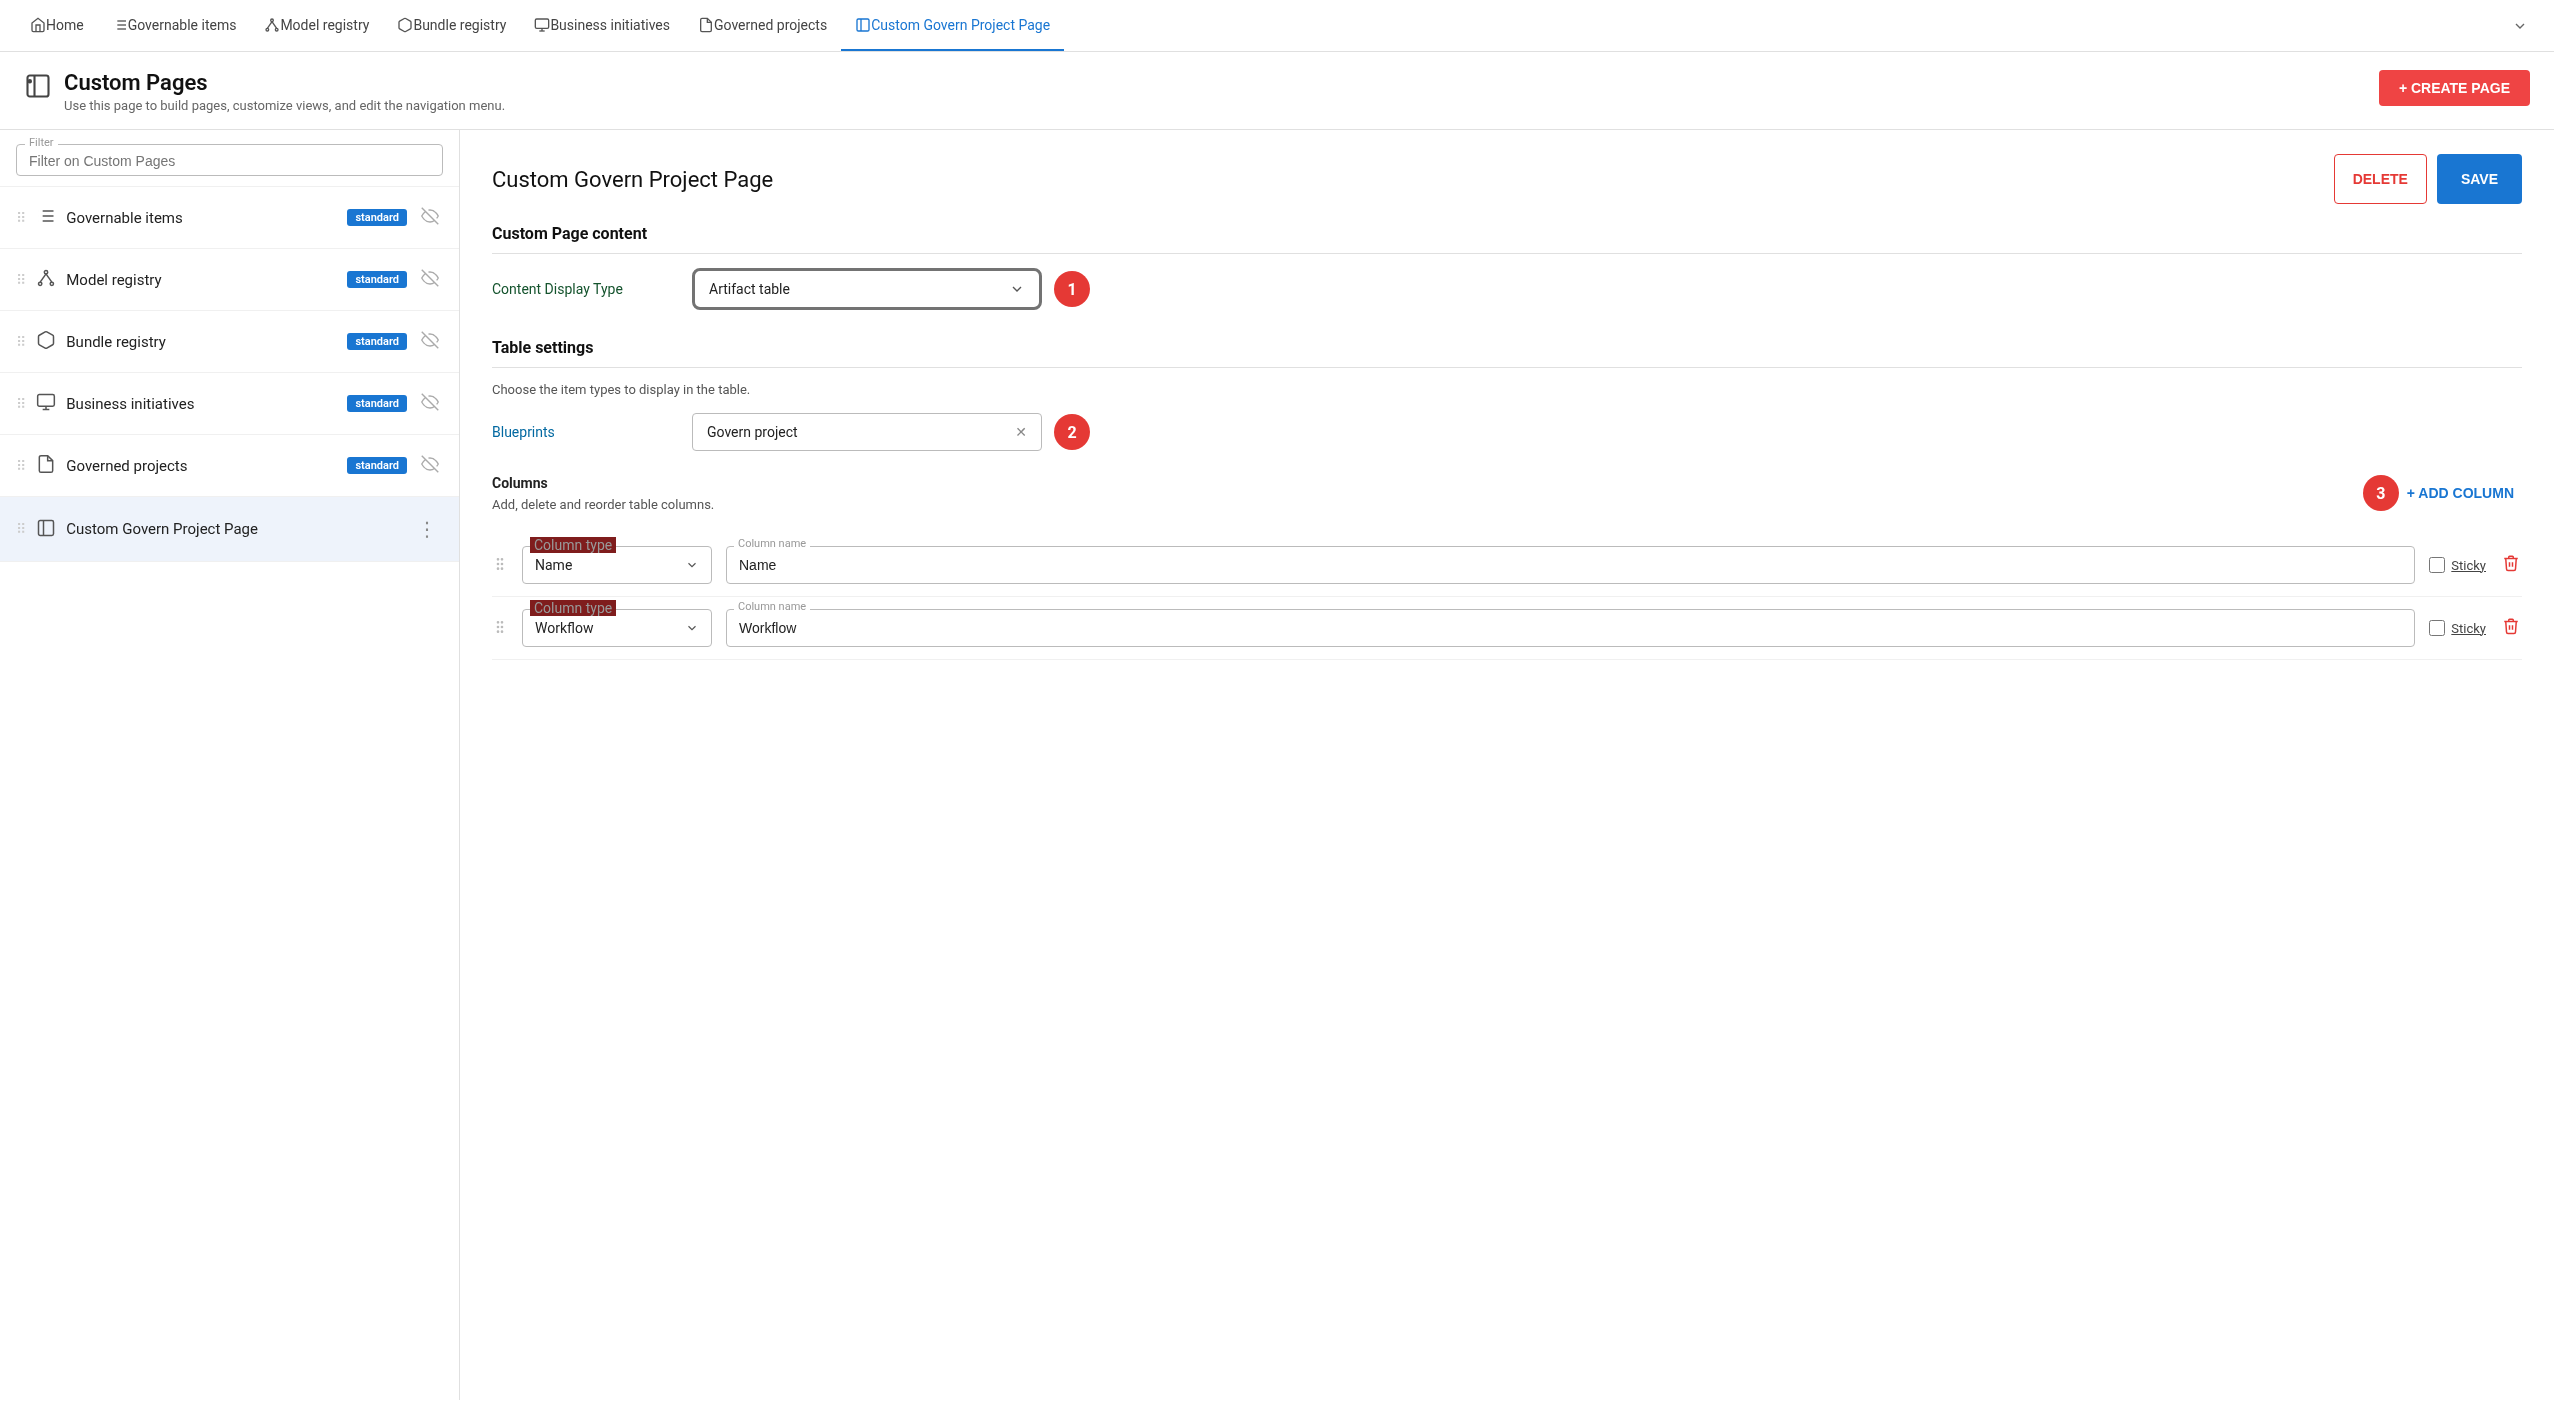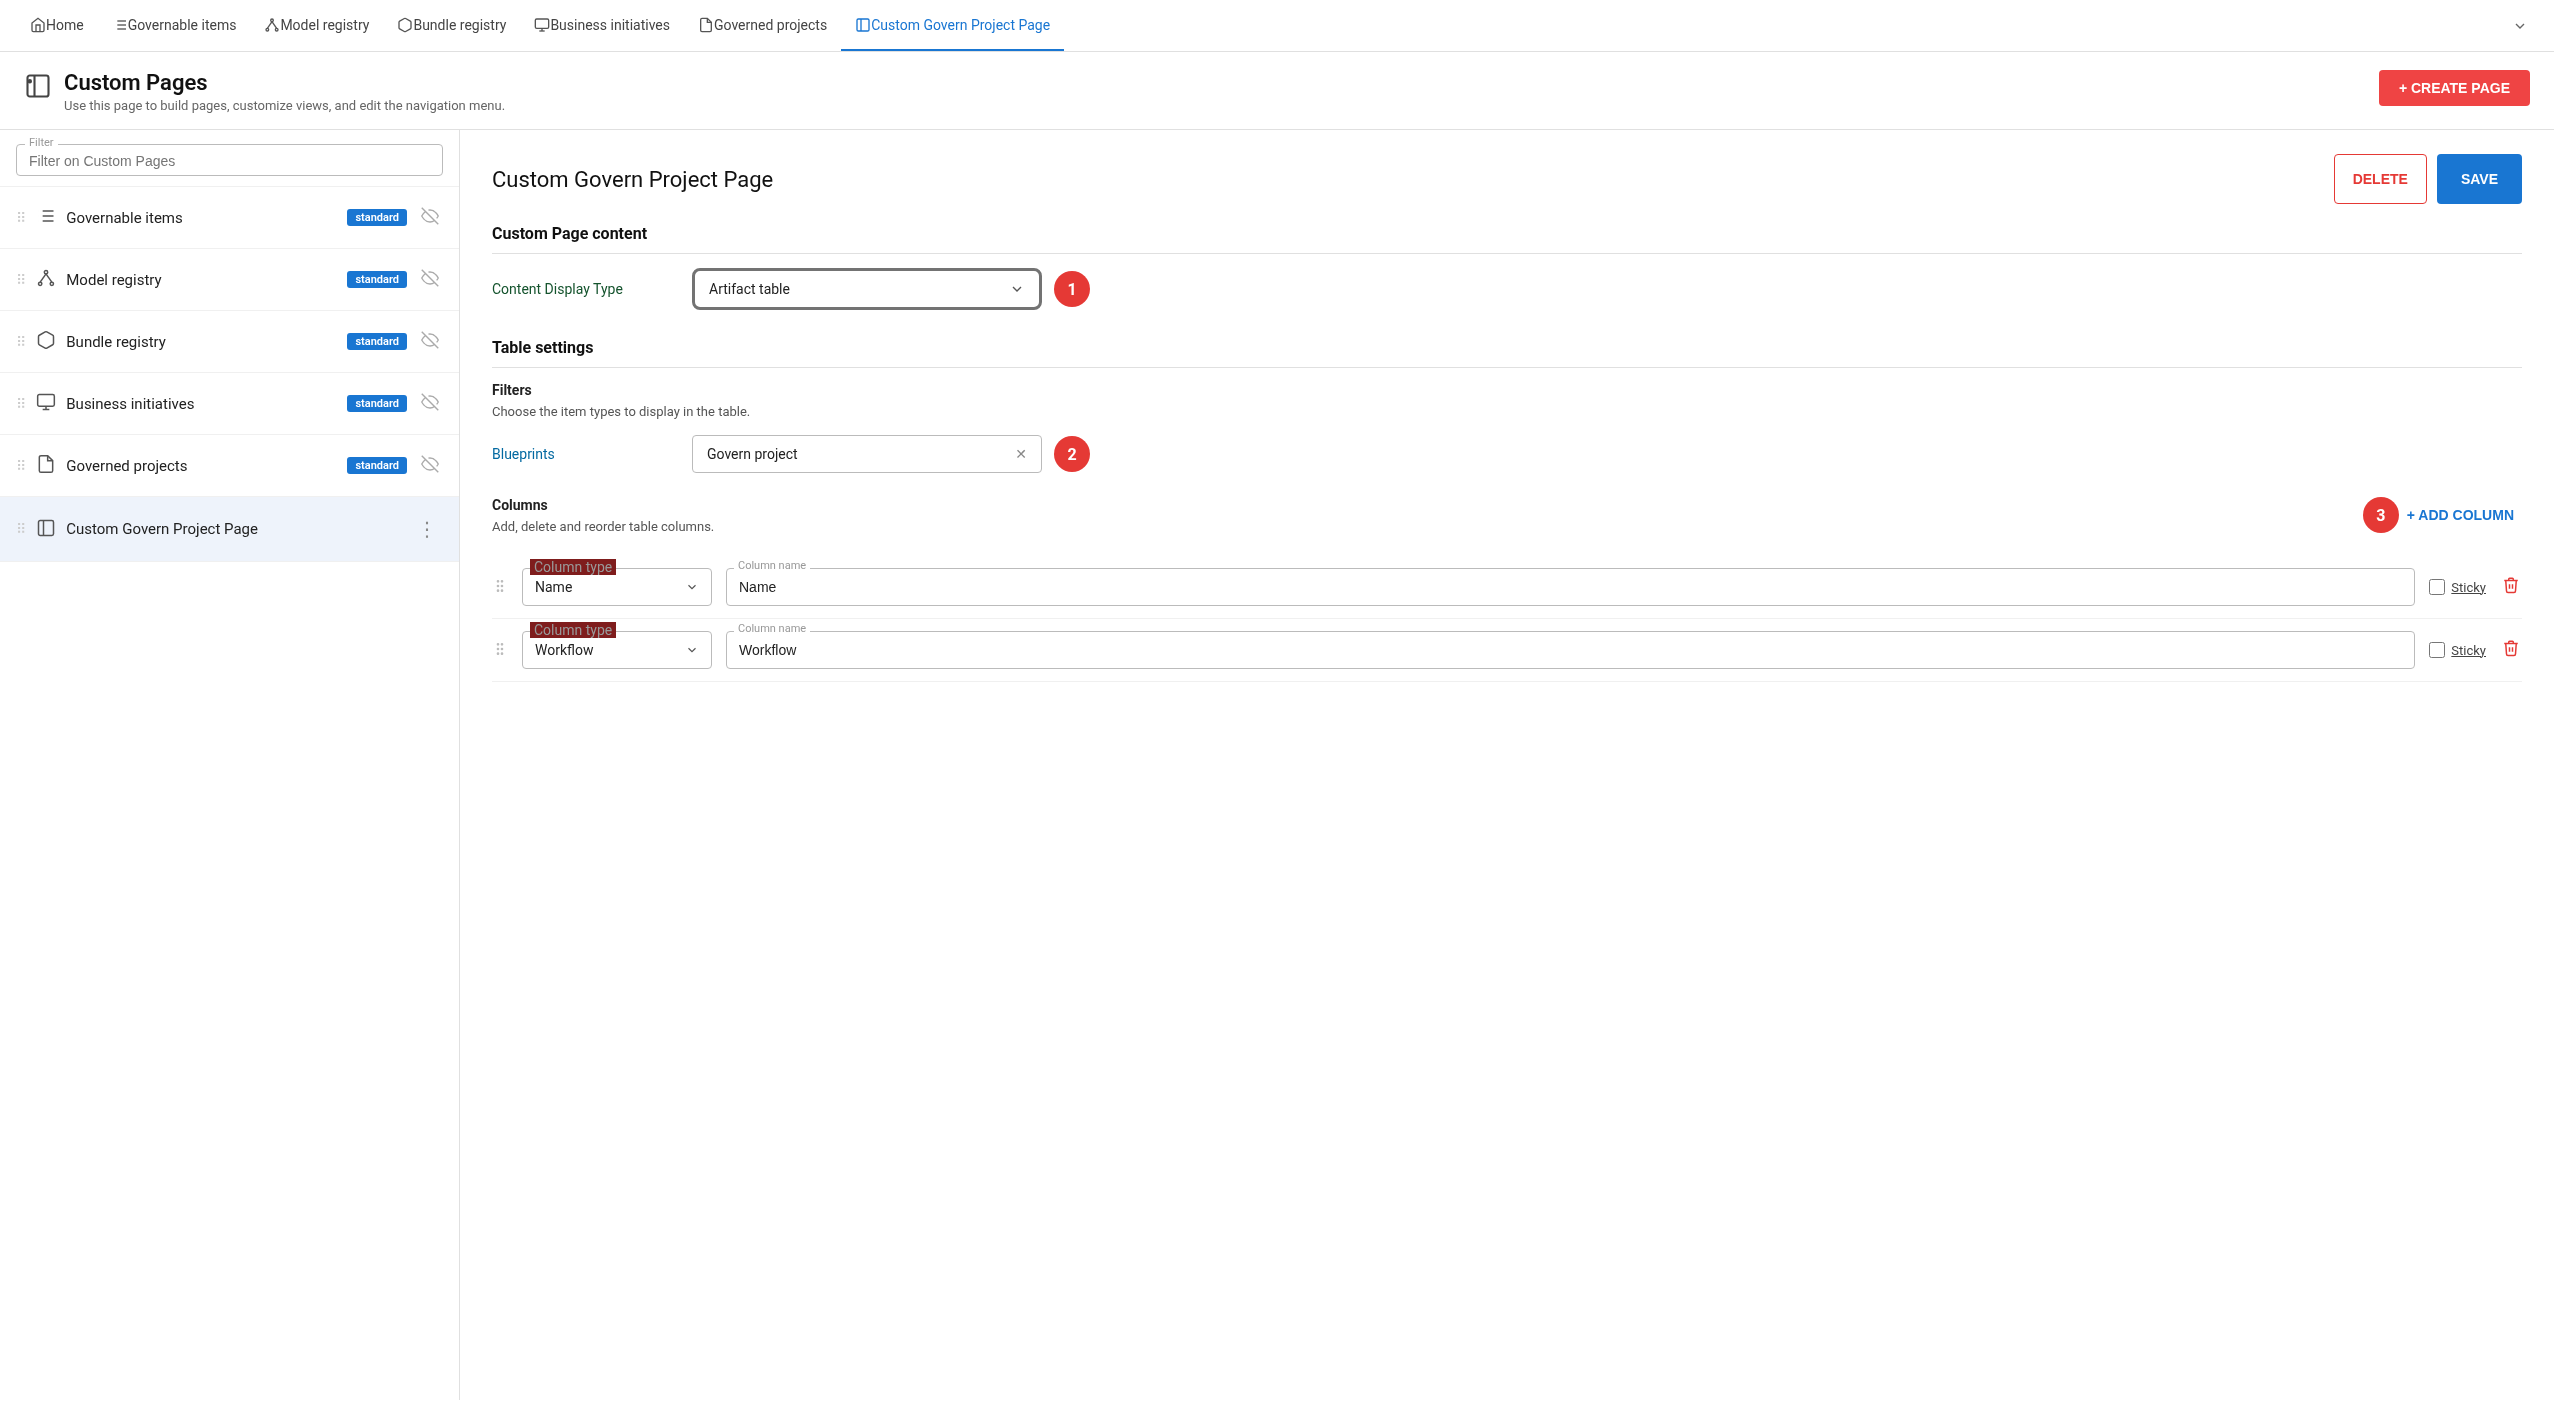--- a/index.html
+++ b/index.html
@@ -420,21 +420,20 @@
             </div>
           </div>
           <div class="callout">1</div>
         </div>
       </div>
     </div>
 
     <div class="section">
       <div class="section-title">Table settings</div>
 
-      <div class="sub-section-title">Filters</div>
       <div class="sub-section-desc">Choose the item types to display in the table.</div>
 
       <div class="blueprints-row">
         <span class="blueprints-label">Blueprints</span>
         <div class="callout-row">
           <div class="blueprints-value">
             <span>Govern project</span>
             <span class="blueprints-clear">✕</span>
           </div>
           <div class="callout">2</div>

